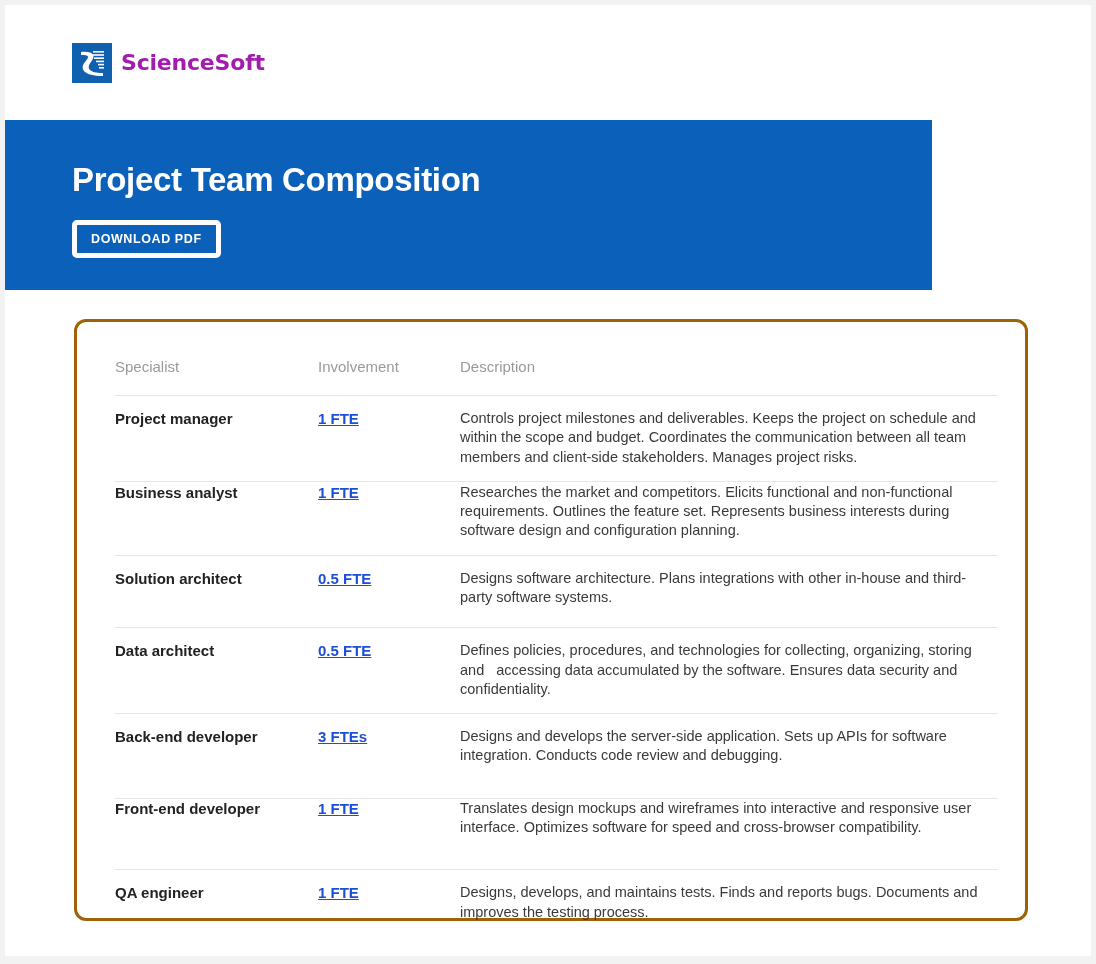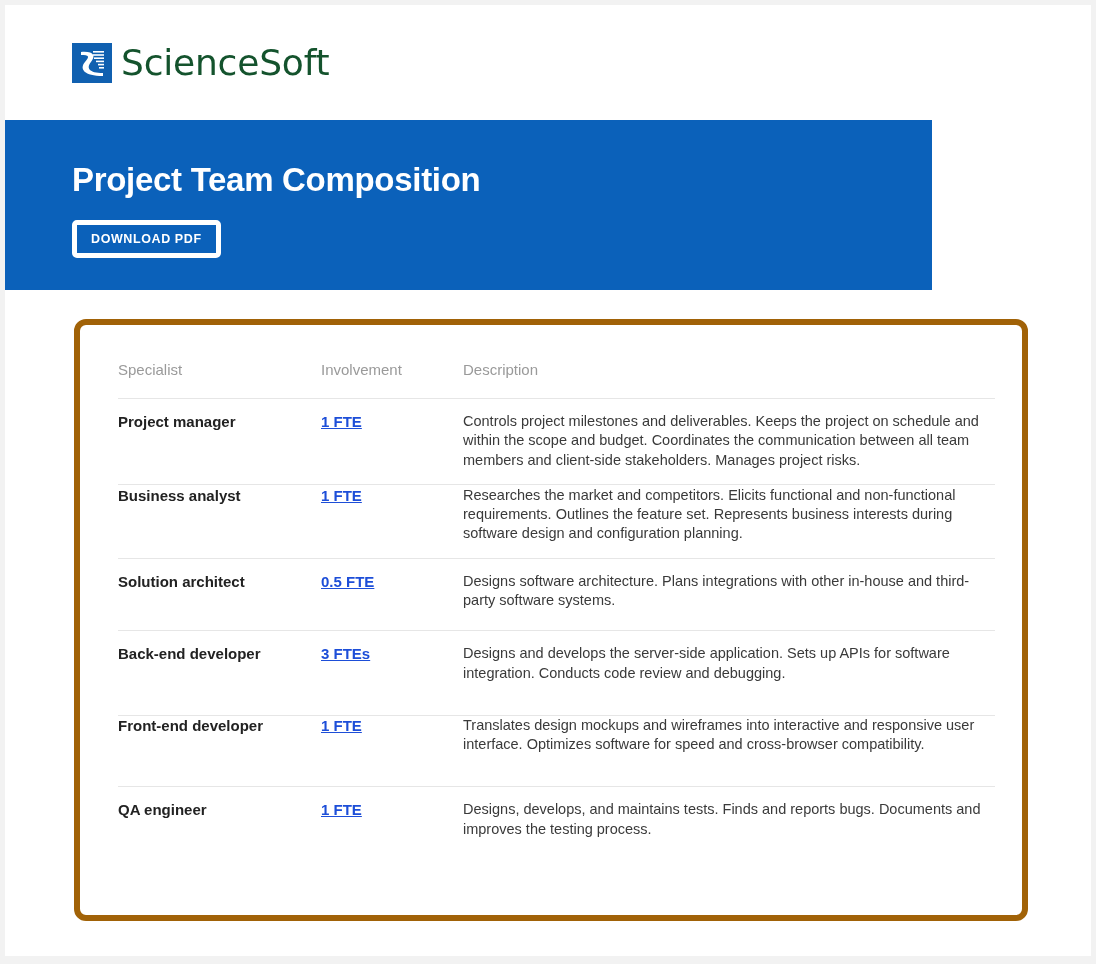--- a/index.html
+++ b/index.html
@@ -38,23 +38,23 @@
   }
 
   .logo-mark {
     width: 40px;
     height: 40px;
     display: block;
   }
 
   .logo-text {
     font-family: "DejaVu Sans", sans-serif;
-    font-size: 36px;
-    font-weight: 400;
-    color: #14532d;
+    font-size: 22px;
+    font-weight: 700;
+    color: #a21caf;
     letter-spacing: -0.2px;
     line-height: 1;
     white-space: nowrap;
   }
 
   
   .banner {
     background: #0b61ba;
     height: 170px;
     width: 927px;
@@ -84,21 +84,21 @@
     line-height: 1;
     font-family: "Liberation Sans", sans-serif;
   }
 
   
   .card-wrap {
     padding: 29px 63px 0 69px;
   }
 
   .card {
-    border: 6px solid #a16207;
+    border: 3px solid #a16207;
     border-radius: 12px;
     background: #ffffff;
     height: 602px;
     padding: 36px 27px 0 38px;
   }
 
   table.team {
     width: 100%;
     border-collapse: collapse;
     table-layout: fixed;
@@ -211,20 +211,25 @@
           <tr class="r1">
             <td class="cell-spec">Business analyst</td>
             <td class="cell-inv">1 FTE</td>
             <td class="cell-desc">Researches the market and competitors. Elicits functional and non-functional requirements. Outlines the feature set. Represents business interests during software design and configuration planning.</td>
           </tr>
           <tr class="r2">
             <td class="cell-spec">Solution architect</td>
             <td class="cell-inv">0.5 FTE</td>
             <td class="cell-desc">Designs software architecture. Plans integrations with other in-house and third-party software systems.</td>
           </tr>
+          <tr class="r3">
+            <td class="cell-spec">Data architect</td>
+            <td class="cell-inv">0.5 FTE</td>
+            <td class="cell-desc">Defines policies, procedures, and technologies for collecting, organizing, storing and   accessing data accumulated by the software. Ensures data security and confidentiality.</td>
+          </tr>
           <tr class="r4">
             <td class="cell-spec">Back-end developer</td>
             <td class="cell-inv">3 FTEs</td>
             <td class="cell-desc">Designs and develops the server-side application. Sets up APIs for software integration. Conducts code review and debugging.</td>
           </tr>
           <tr class="r5">
             <td class="cell-spec">Front-end developer</td>
             <td class="cell-inv">1 FTE</td>
             <td class="cell-desc">Translates design mockups and wireframes into interactive and responsive user interface. Optimizes software for speed and cross-browser compatibility.</td>
           </tr>

